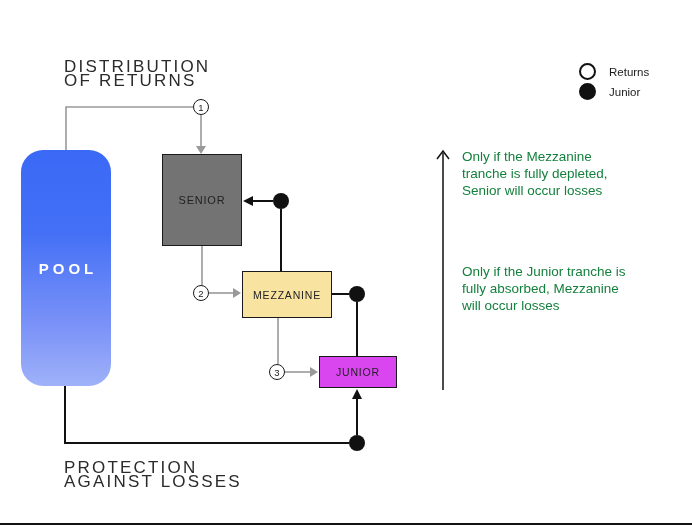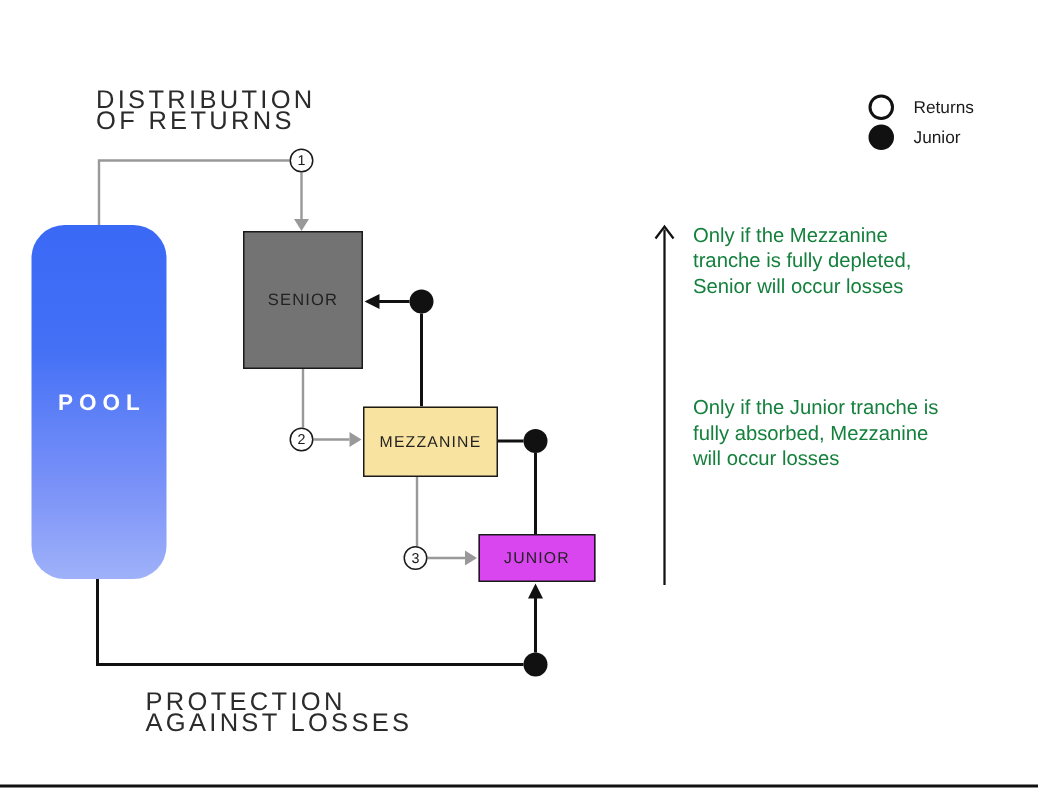--- a/index.html
+++ b/index.html
@@ -24,21 +24,21 @@
   .corner-label {
     position: absolute;
     font-size: 17px;
     line-height: 14px;
     letter-spacing: 2.2px;
     font-weight: 500;
     color: #2b2b2b;
     white-space: pre-line;
   }
   .label-distribution { left: 64px; top: 60px; }
-  .label-protection  { left: 64px; top: 461px; margin-left: 33px; }
+  .label-protection  { left: 64px; top: 461px; }
 
   
   .pool {
     position: absolute;
     left: 21px; top: 150px;
     width: 90px; height: 236px;
     border-radius: 22px;
     background: linear-gradient(180deg, #3a69f6 0%, #4470f6 35%, #7c93f8 75%, #9fb1f9 100%);
     display: flex;
     align-items: center;

